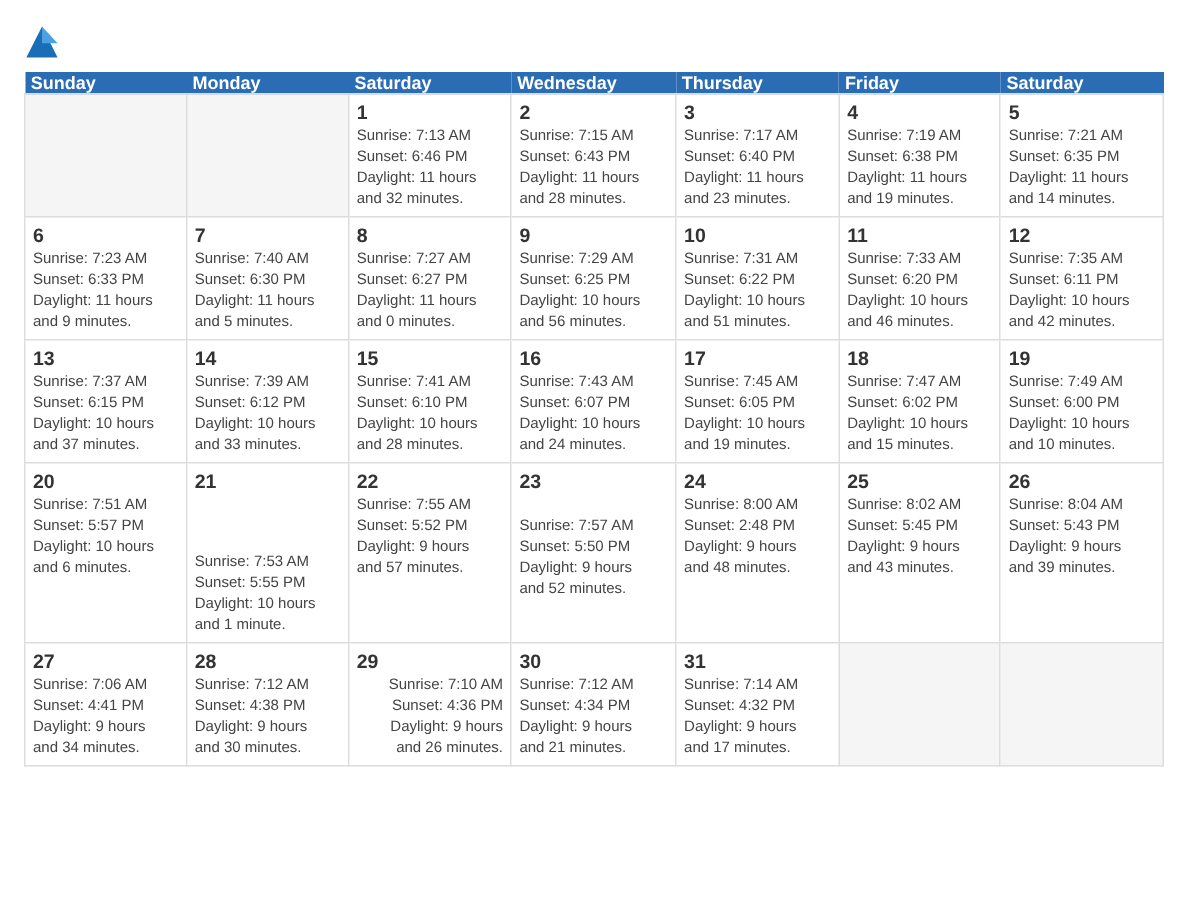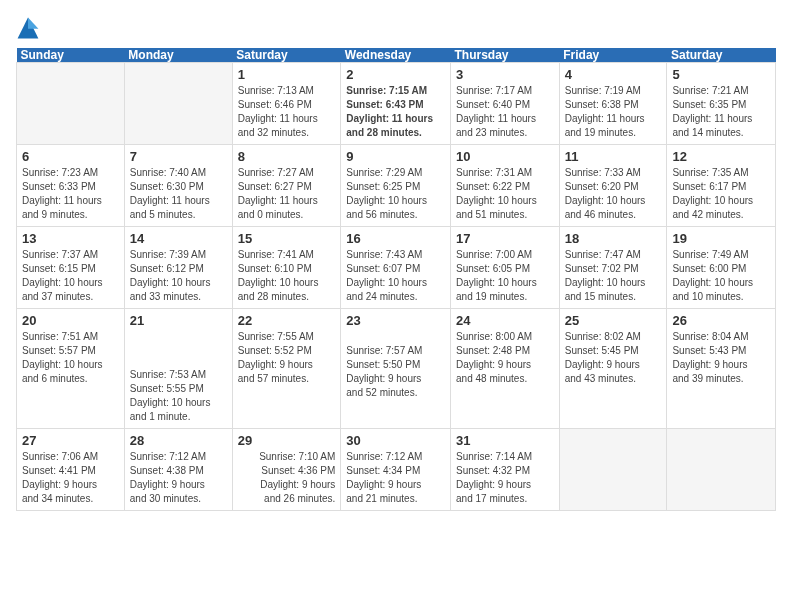--- a/index.html
+++ b/index.html
@@ -121,21 +121,21 @@
         <td class="empty"></td>
         <td>
           <span class="day-number">1</span>
           <div class="cell-text" style="white-space: pre-line;">Sunrise: 7:13 AM
 Sunset: 6:46 PM
 Daylight: 11 hours
 and 32 minutes.</div>
         </td>
         <td>
           <span class="day-number">2</span>
-          <div class="cell-text" style="white-space: pre-line; font-weight: bold;">Sunrise: 7:15 AM
+          <div class="cell-text" style="white-space: pre-line;">Sunrise: 7:15 AM
 Sunset: 6:43 PM
 Daylight: 11 hours
 and 28 minutes.</div>
         </td>
         <td>
           <span class="day-number">3</span>
           <div class="cell-text" style="white-space: pre-line;">Sunrise: 7:17 AM
 Sunset: 6:40 PM
 Daylight: 11 hours
 and 23 minutes.</div>
@@ -194,21 +194,21 @@
         <td>
           <span class="day-number">11</span>
           <div class="cell-text" style="white-space: pre-line;">Sunrise: 7:33 AM
 Sunset: 6:20 PM
 Daylight: 10 hours
 and 46 minutes.</div>
         </td>
         <td>
           <span class="day-number">12</span>
           <div class="cell-text" style="white-space: pre-line;">Sunrise: 7:35 AM
-Sunset: 6:17 PM
+Sunset: 6:11 PM
 Daylight: 10 hours
 and 42 minutes.</div>
         </td>
       </tr>
       <tr>
         <td>
           <span class="day-number">13</span>
           <div class="cell-text" style="white-space: pre-line;">Sunrise: 7:37 AM
 Sunset: 6:15 PM
 Daylight: 10 hours
@@ -230,29 +230,29 @@
         </td>
         <td>
           <span class="day-number">16</span>
           <div class="cell-text" style="white-space: pre-line;">Sunrise: 7:43 AM
 Sunset: 6:07 PM
 Daylight: 10 hours
 and 24 minutes.</div>
         </td>
         <td>
           <span class="day-number">17</span>
-          <div class="cell-text" style="white-space: pre-line;">Sunrise: 7:00 AM
+          <div class="cell-text" style="white-space: pre-line;">Sunrise: 7:45 AM
 Sunset: 6:05 PM
 Daylight: 10 hours
 and 19 minutes.</div>
         </td>
         <td>
           <span class="day-number">18</span>
           <div class="cell-text" style="white-space: pre-line;">Sunrise: 7:47 AM
-Sunset: 7:02 PM
+Sunset: 6:02 PM
 Daylight: 10 hours
 and 15 minutes.</div>
         </td>
         <td>
           <span class="day-number">19</span>
           <div class="cell-text" style="white-space: pre-line;">Sunrise: 7:49 AM
 Sunset: 6:00 PM
 Daylight: 10 hours
 and 10 minutes.</div>
         </td>

